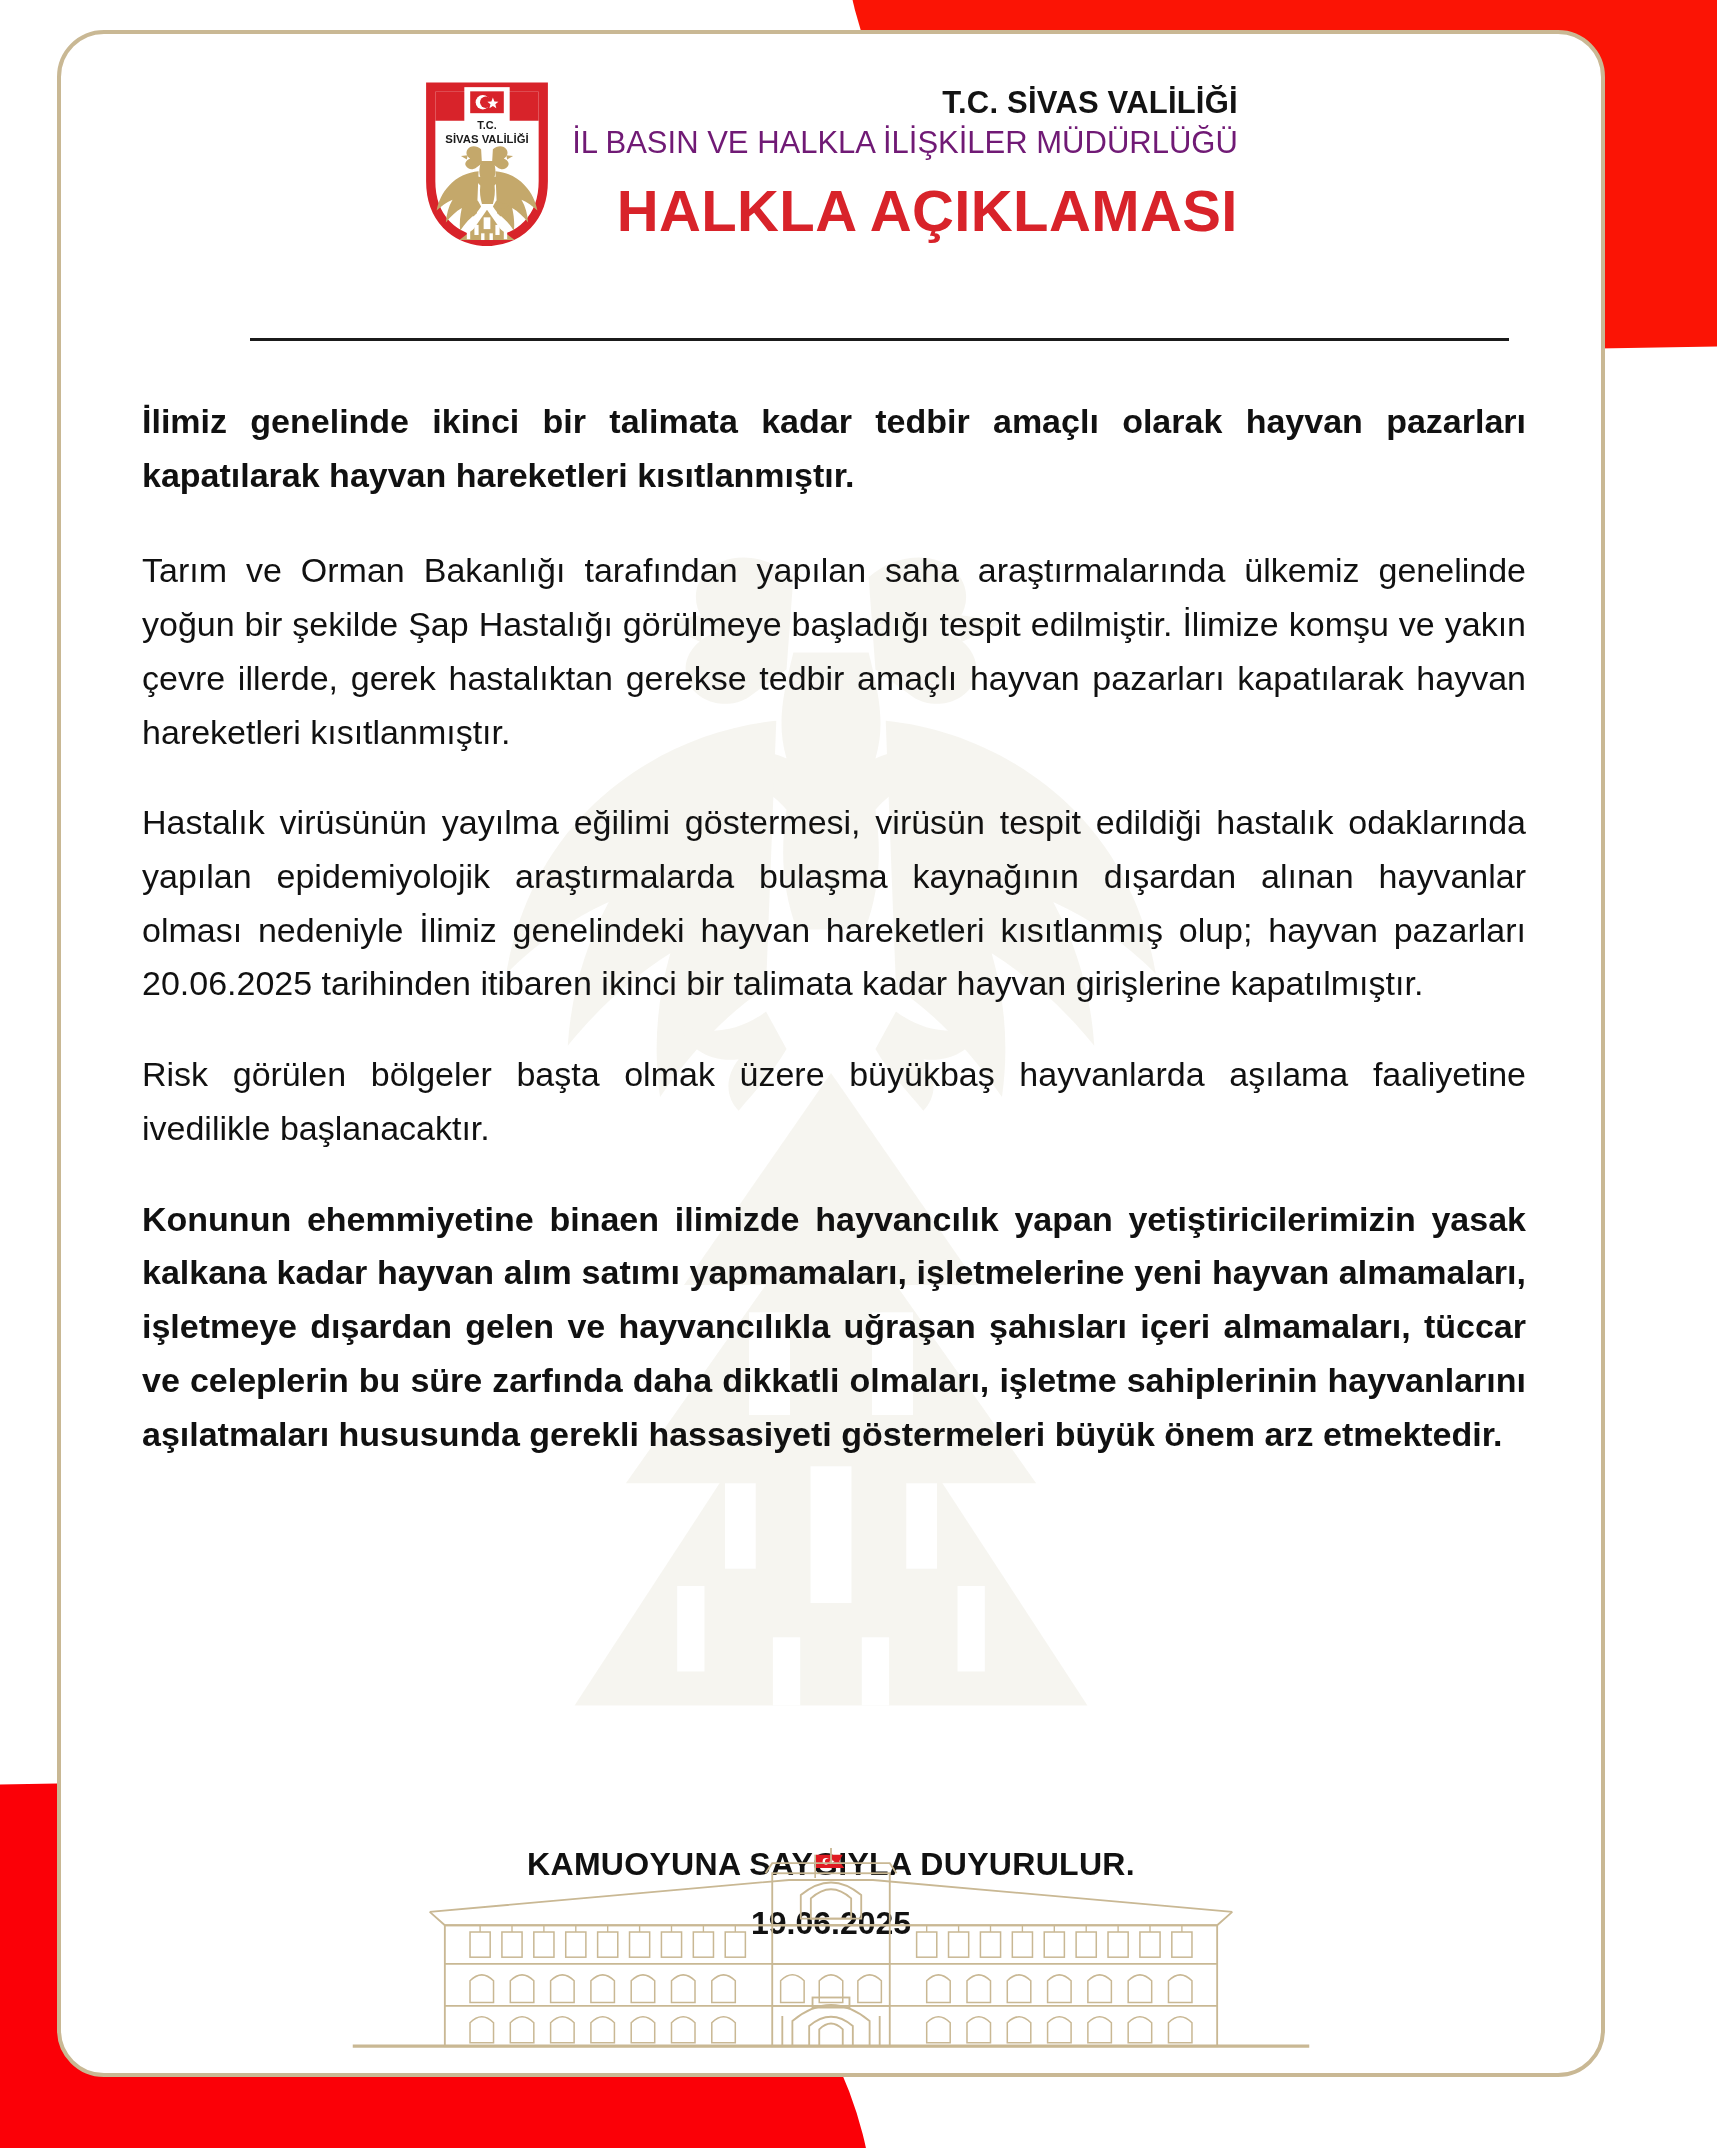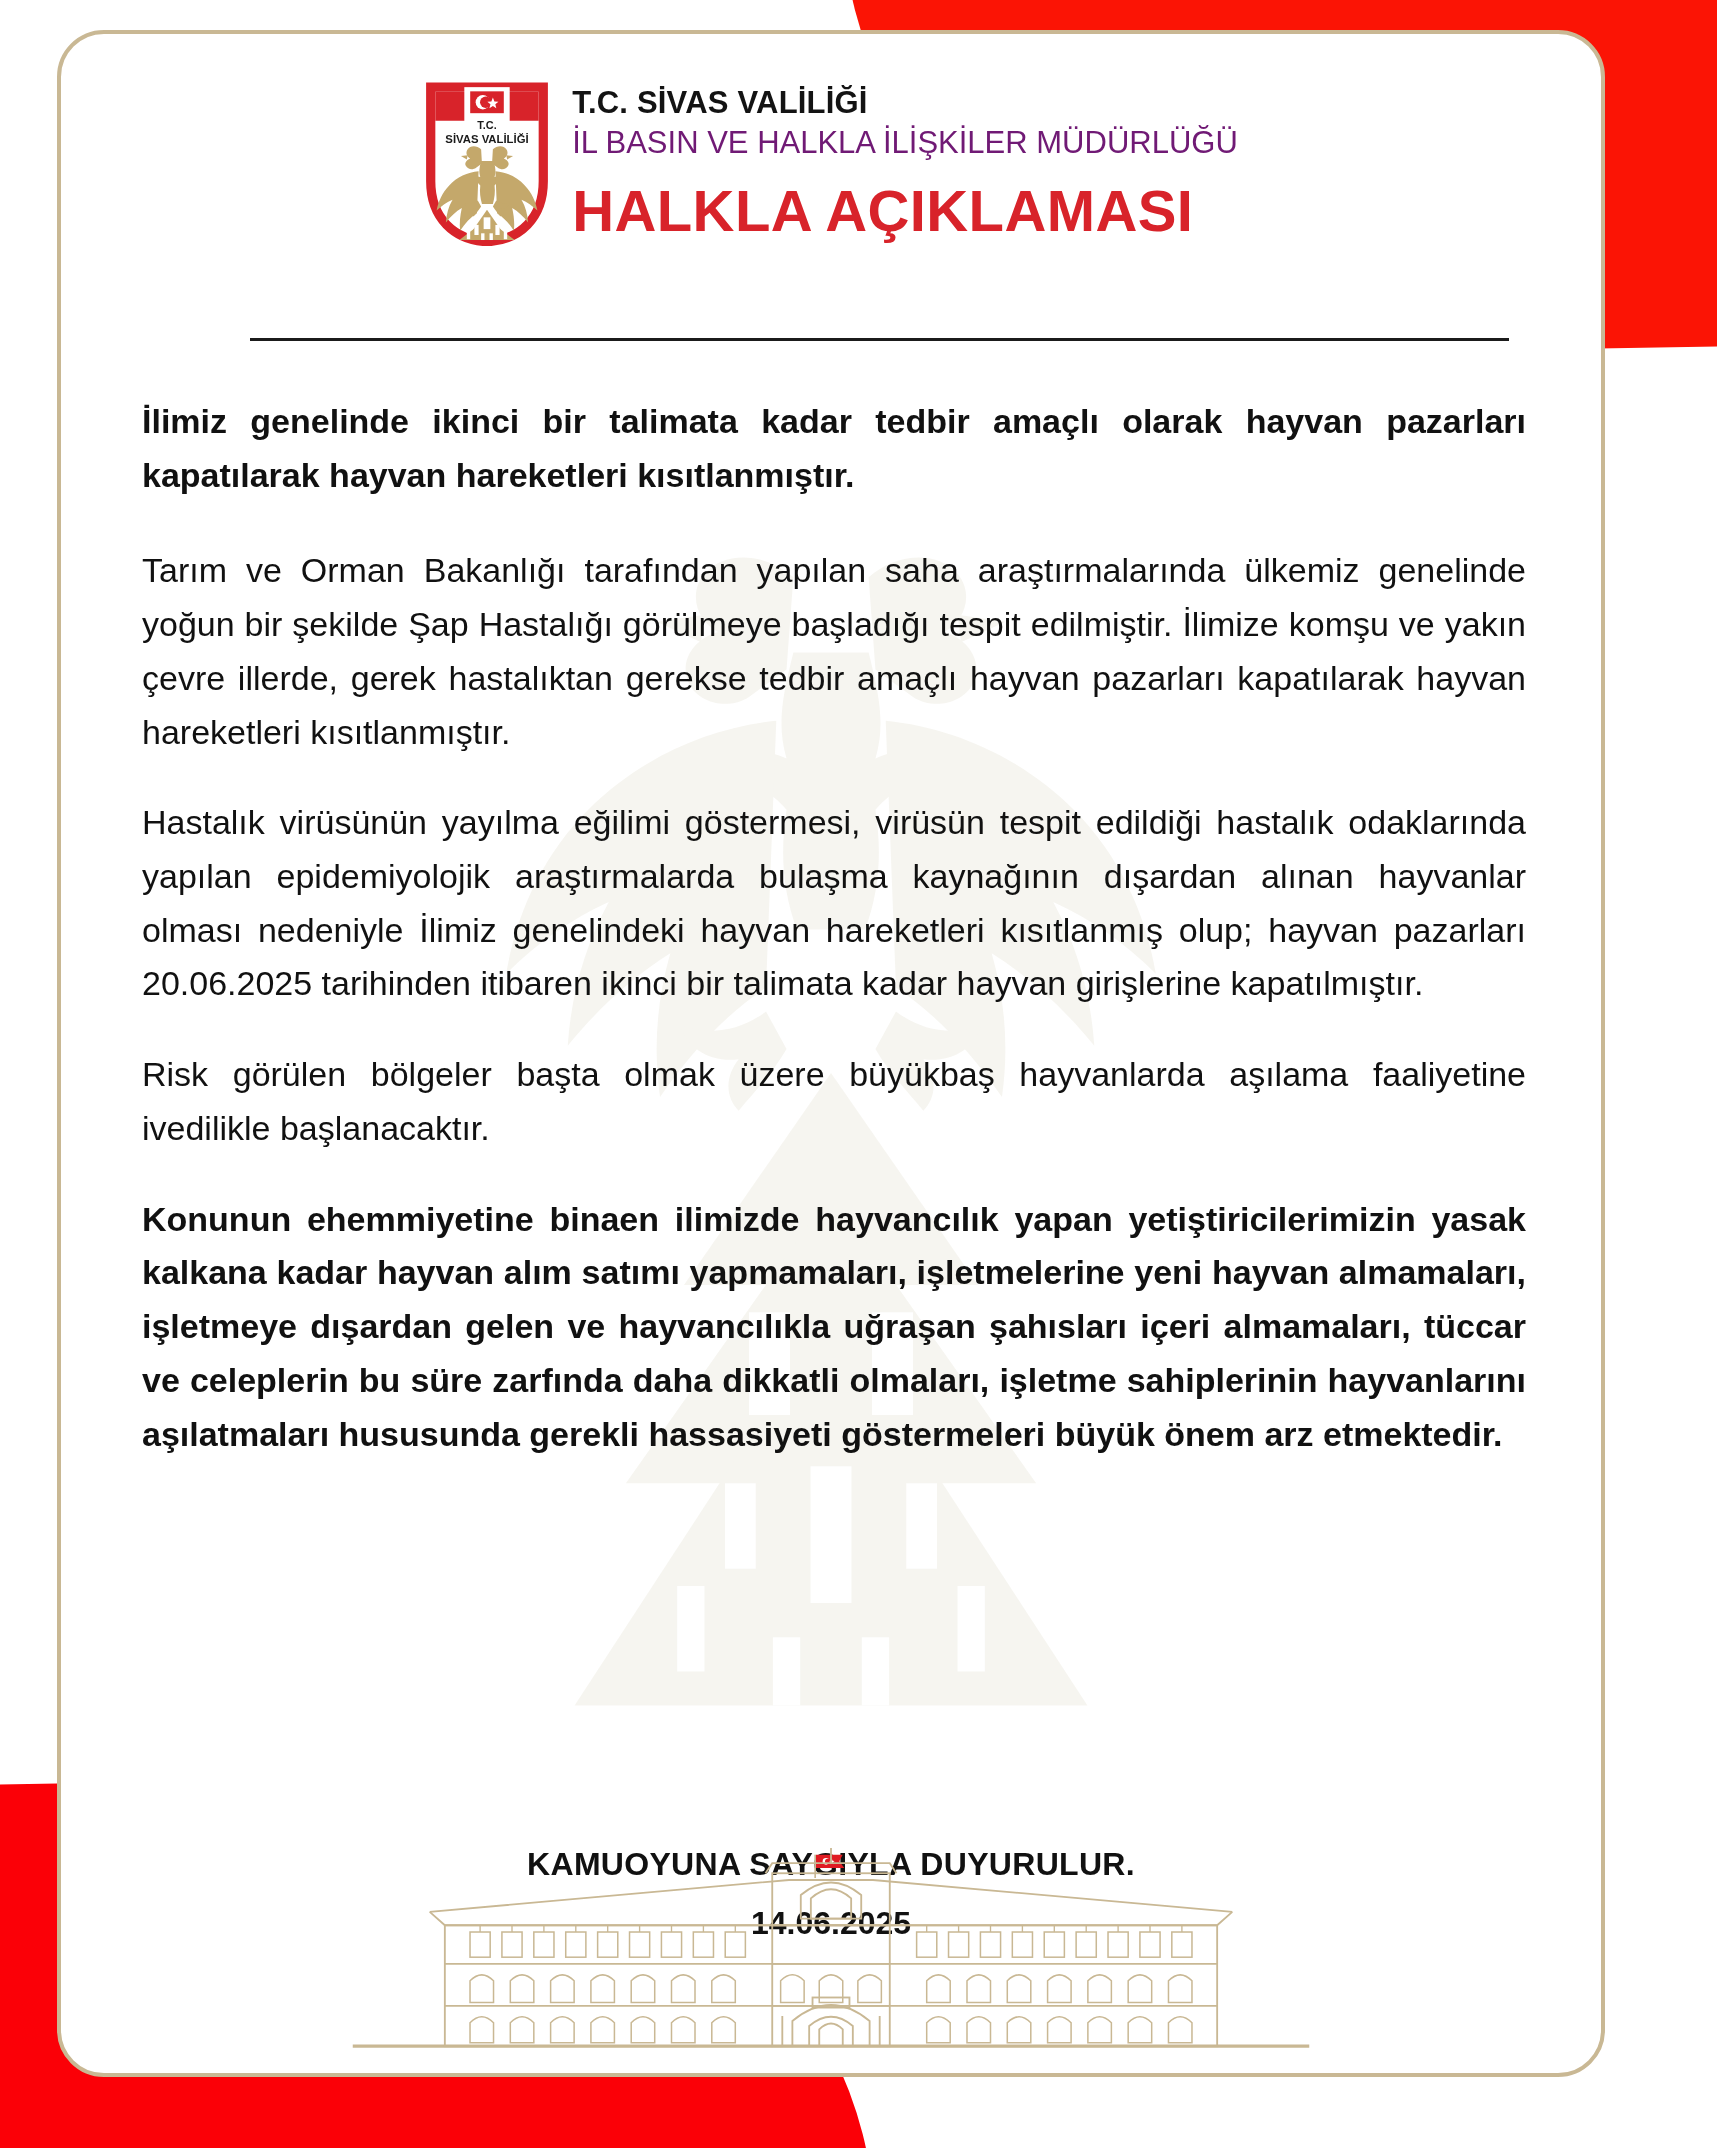--- a/index.html
+++ b/index.html
@@ -78,21 +78,21 @@
     justify-content: center;
     gap: 22px;
   }
   .crest {
     width: 126px;
     height: 164px;
     flex: 0 0 auto;
     margin-top: 8.4px;
   }
   .header-text {
-    text-align: left;
+    text-align: right;
     padding-top: 11.7px;
   }
   .org-line1 {
     font-size: 31px;
     font-weight: bold;
     letter-spacing: 0.2px;
     color: #131313;
     line-height: 1.12;
     white-space: nowrap;
   }
@@ -283,21 +283,21 @@
     <div class="body-area">
       <p class="para lead">İlimiz genelinde ikinci bir talimata kadar tedbir amaçlı olarak hayvan pazarları kapatılarak hayvan hareketleri kısıtlanmıştır.</p>
       <p class="para">Tarım ve Orman Bakanlığı tarafından yapılan saha araştırmalarında ülkemiz genelinde yoğun bir şekilde Şap Hastalığı görülmeye başladığı tespit edilmiştir. İlimize komşu ve yakın çevre illerde, gerek hastalıktan gerekse tedbir amaçlı hayvan pazarları kapatılarak hayvan hareketleri kısıtlanmıştır.</p>
       <p class="para">Hastalık virüsünün yayılma eğilimi göstermesi, virüsün tespit edildiği hastalık odaklarında yapılan epidemiyolojik araştırmalarda bulaşma kaynağının dışardan alınan hayvanlar olması nedeniyle İlimiz genelindeki hayvan hareketleri kısıtlanmış olup; hayvan pazarları 20.06.2025 tarihinden itibaren ikinci bir talimata kadar hayvan girişlerine kapatılmıştır.</p>
       <p class="para">Risk görülen bölgeler başta olmak üzere büyükbaş hayvanlarda aşılama faaliyetine ivedilikle başlanacaktır.</p>
       <p class="para">Konunun ehemmiyetine binaen ilimizde hayvancılık yapan yetiştiricilerimizin yasak kalkana kadar hayvan alım satımı yapmamaları, işletmelerine yeni hayvan almamaları, işletmeye dışardan gelen ve hayvancılıkla uğraşan şahısları içeri almamaları, tüccar ve celeplerin bu süre zarfında daha dikkatli olmaları, işletme sahiplerinin hayvanlarını aşılatmaları hususunda gerekli hassasiyeti göstermeleri büyük önem arz etmektedir.</p>
     </div>
 
     <div class="closing">
       <div class="closing-line">KAMUOYUNA SAYGIYLA DUYURULUR.</div>
-      <div class="closing-date">14.06.2025</div>
+      <div class="closing-date">19.06.2025</div>
     </div>
 
     <svg class="footer-flag" viewBox="0 0 40 30">
       <rect x="0" y="2" width="2" height="28" fill="#C9B894"></rect>
       <path d="M2 2 L34 2 L30 10 L36 18 L2 18 Z" fill="#E01B22"></path>
       <circle cx="14" cy="10" r="4" fill="#FFFFFF"></circle>
       <circle cx="16" cy="10" r="3.2" fill="#E01B22"></circle>
       <path d="M21 7 l0.9 2.3 l2.4 0.2 l-1.9 1.5 l0.6 2.4 l-2 -1.3 l-2 1.3 l0.6 -2.4 l-1.9 -1.5 l2.4 -0.2 z" fill="#FFFFFF"></path>
     </svg>
 

